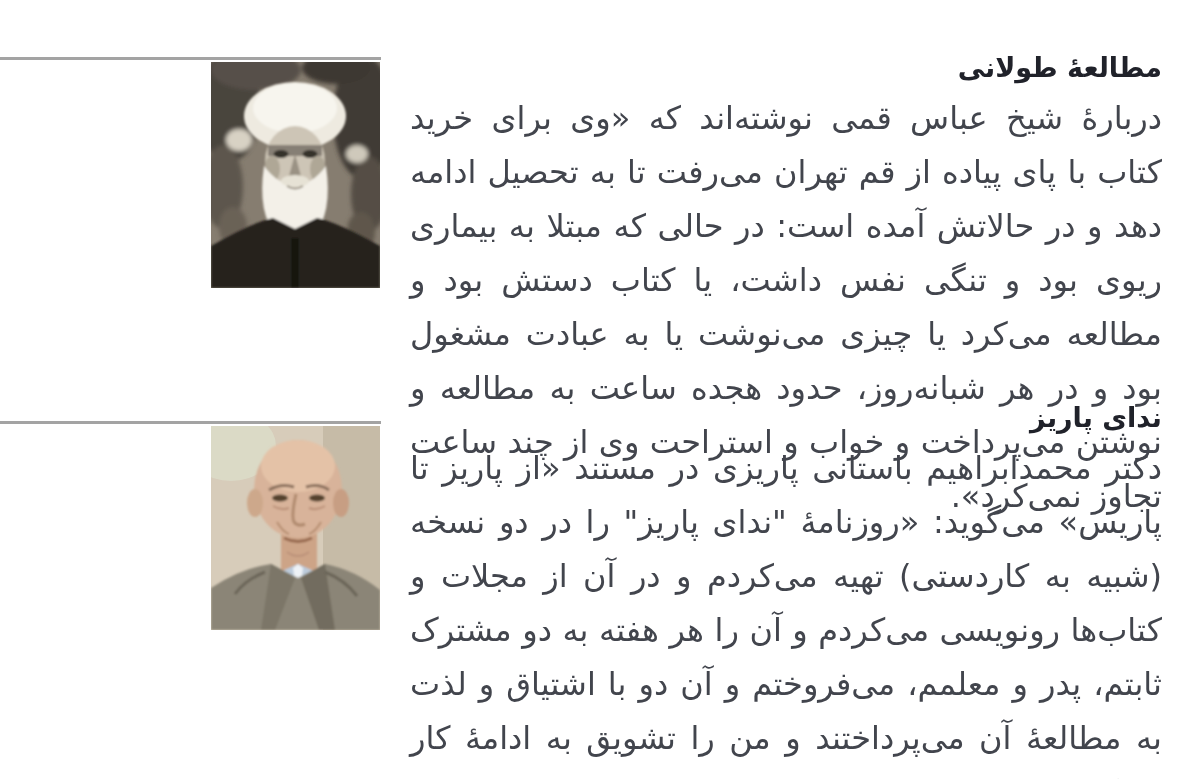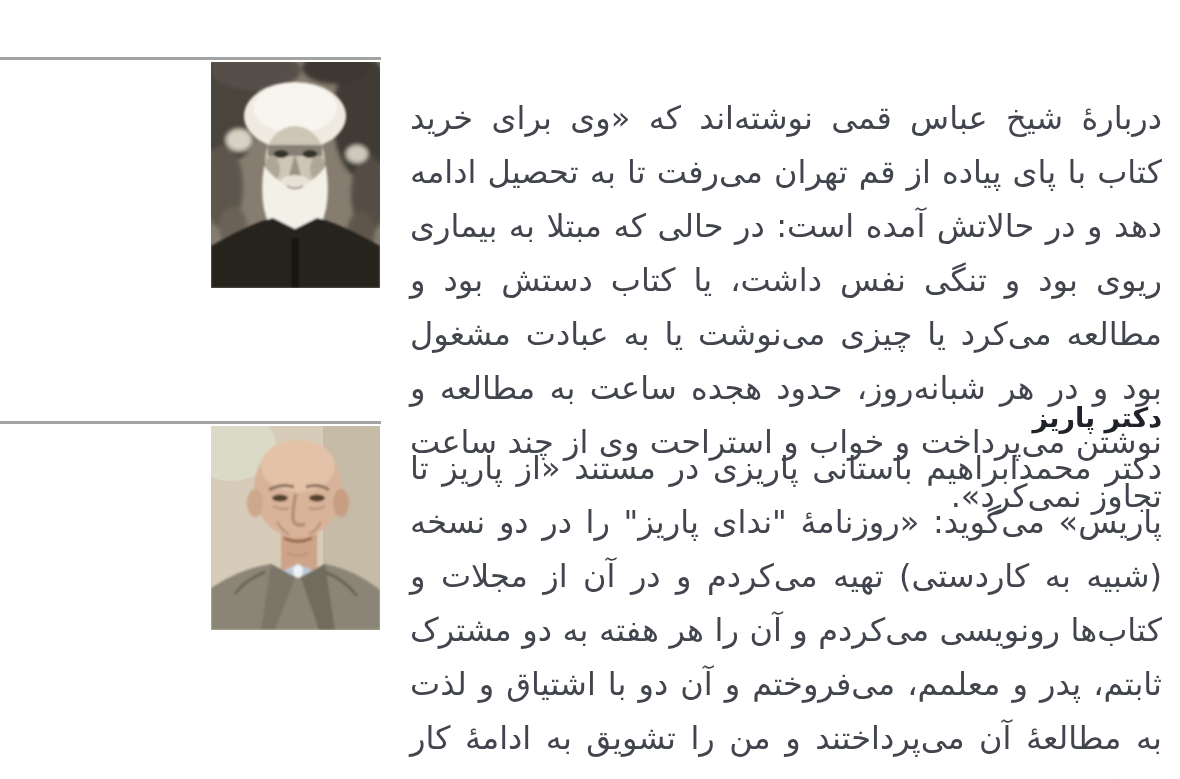--- a/index.html
+++ b/index.html
@@ -97,20 +97,21 @@
           <ellipse cx="107" cy="107" rx="8" ry="13" fill="#a89f8f" opacity="0.8"></ellipse>
           <path d="M53,104 q-7,48 13,70 q18,15 36,0 q20,-22 13,-70 q-14,19 -31,19 q-17,0 -31,-19 z" fill="#f3f0e8"></path>
           <ellipse cx="84" cy="119" rx="14" ry="6" fill="#e6e2d5"></ellipse>
           <path d="M76,124 q8,5 16,0" stroke="#9b9486" stroke-width="2" fill="none"></path>
           <path d="M0,226 v-42 q42,-24 62,-28 l22,11 22,-11 q20,4 63,28 v42 z" fill="#26231f"></path>
           <path d="M84,176 v50" stroke="#141210" stroke-width="7"></path>
         </g>
       </svg>
     </figure>
 
+    <h2 class="section-title" style="top:52px;">مطالعهٔ طولانی</h2>
 
     <p class="section-para" style="top:91px;">دربارهٔ شیخ عباس قمی نوشته‌اند که «وی برای خرید کتاب با پای پیاده از قم تهران می‌رفت تا به تحصیل ادامه دهد و در حالاتش آمده است: در حالی که مبتلا به بیماری ریوی بود و تنگی نفس داشت، یا کتاب دستش بود و مطالعه می‌کرد یا چیزی می‌نوشت یا به عبادت مشغول بود و در هر شبانه‌روز، حدود هجده ساعت به مطالعه و نوشتن می‌پرداخت و خواب و استراحت وی از چند ساعت تجاوز نمی‌کرد».</p>
   </div>
 
   <div class="section">
     <div class="rule" style="top:421px;"></div>
 
     <figure class="photo" style="top:426px;">
       <svg width="169" height="204" viewBox="0 0 169 204" preserveAspectRatio="none" role="img">
         <defs>
@@ -139,18 +140,18 @@
           <path d="M60,150 l27,-12 27,12 -12,20 h-30 z" fill="#bccbdb"></path>
           <path d="M82,142 l5,-4 5,4 -3,22 h-4 z" fill="#eef2f6"></path>
           <path d="M0,204 v-42 q30,-20 60,-24 l27,14 27,-14 q30,6 55,26 v40 z" fill="#8b8577"></path>
           <path d="M60,138 l24,14 -20,52 h-14 z" fill="#7c7668"></path>
           <path d="M114,138 l-24,14 18,52 h16 z" fill="#726c5e"></path>
           <path d="M24,168 q10,-14 30,-22 M146,170 q-12,-16 -32,-24" stroke="#6b6558" stroke-width="3" fill="none"></path>
         </g>
       </svg>
     </figure>
 
-    <h2 class="section-title" style="top:402px;">دکتر پاریز</h2>
+    <h2 class="section-title" style="top:402px;">ندای پاریز</h2>
 
     <p class="section-para" style="top:441px;margin-left:28px;">دکتر محمدابراهیم باستانی پاریزی در مستند «از پاریز تا پاریس» می‌گوید: «روزنامهٔ "ندای پاریز" را در دو نسخه (شبیه به کاردستی) تهیه می‌کردم و در آن از مجلات و کتاب‌ها رونویسی می‌کردم و آن را هر هفته به دو مشترک ثابتم، پدر و معلمم، می‌فروختم و آن دو با اشتیاق و لذت به مطالعهٔ آن می‌پرداختند و من را تشویق به ادامهٔ کار می‌کردند».</p>
   </div>
 
 </div>
 
 </body></html>

